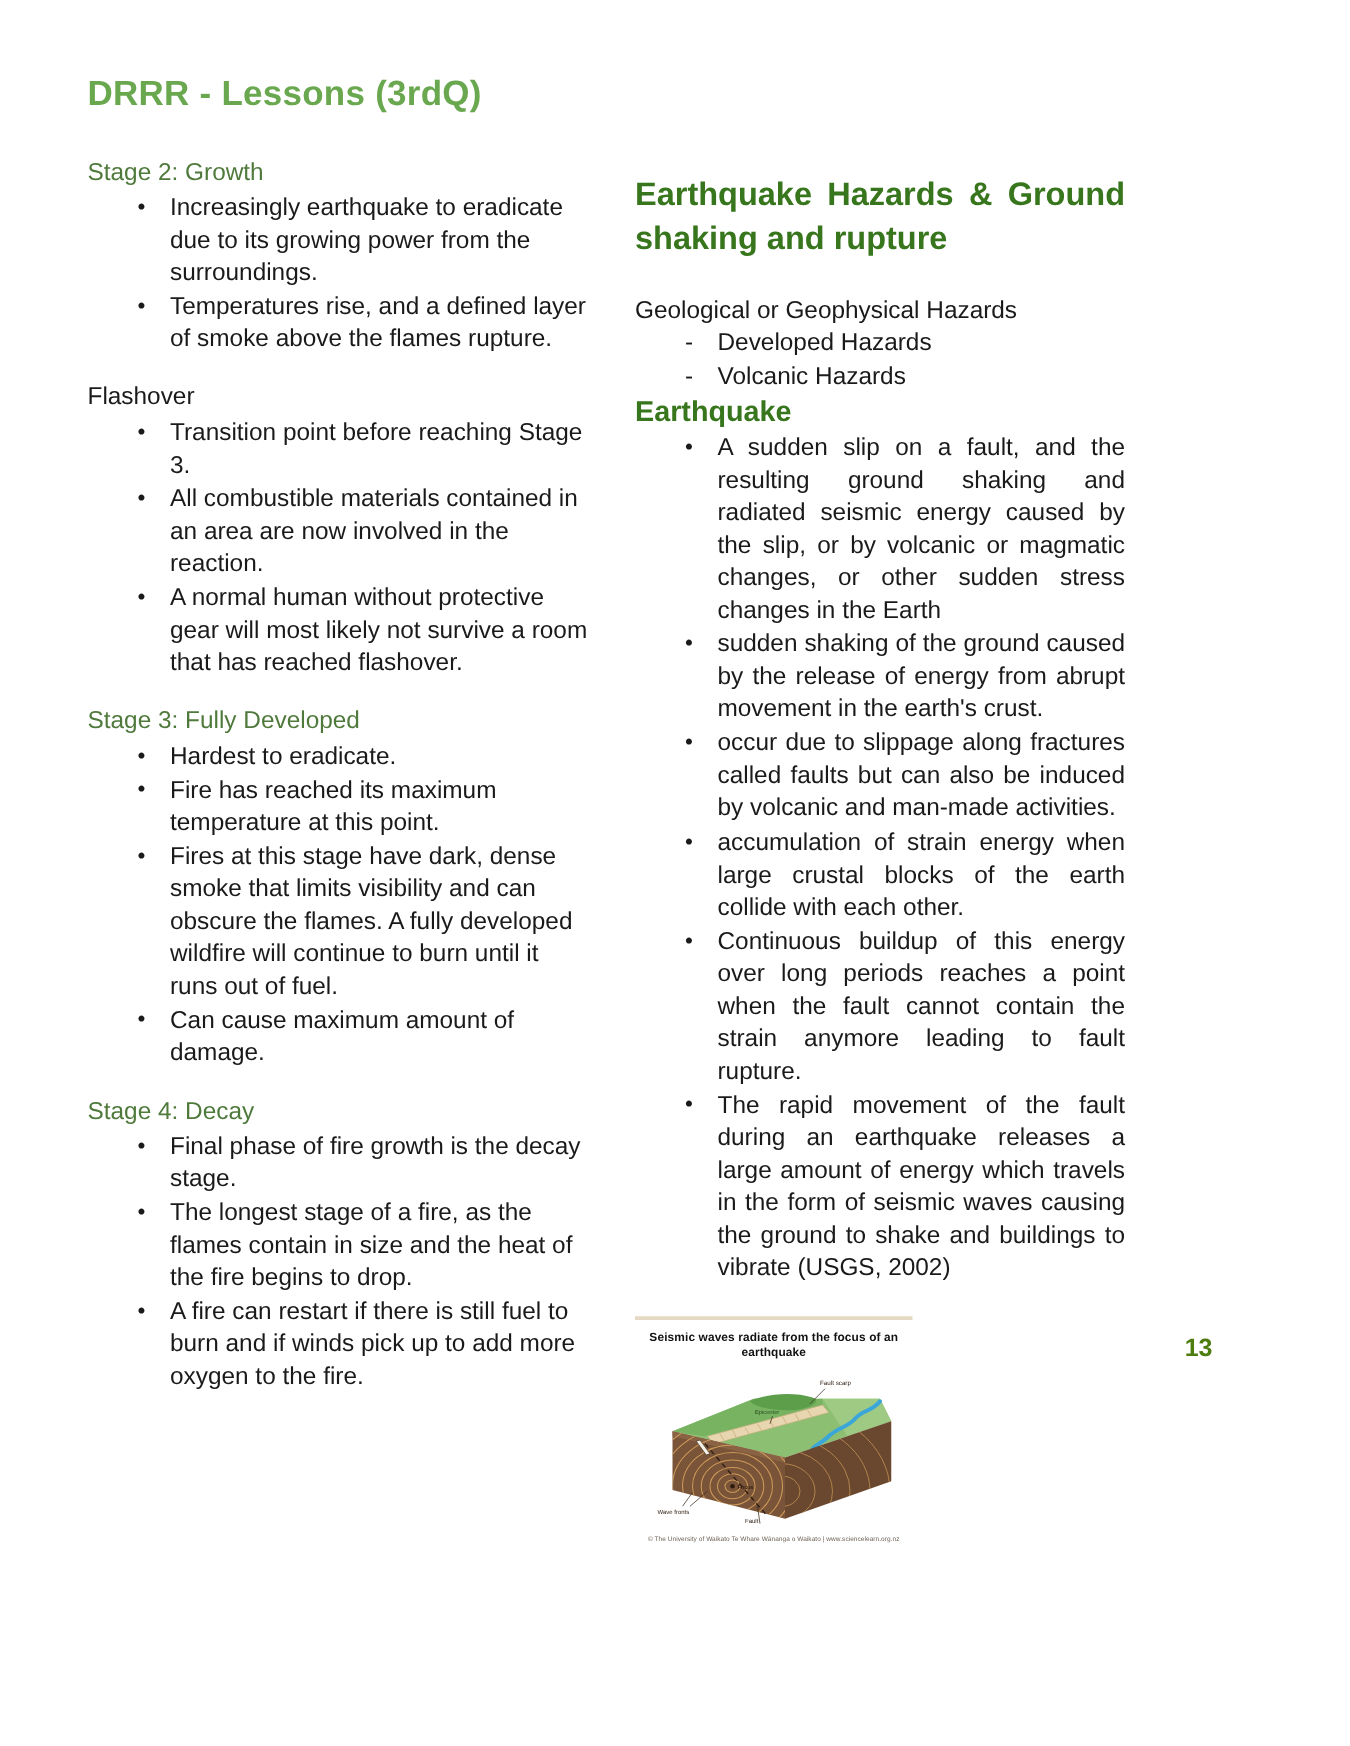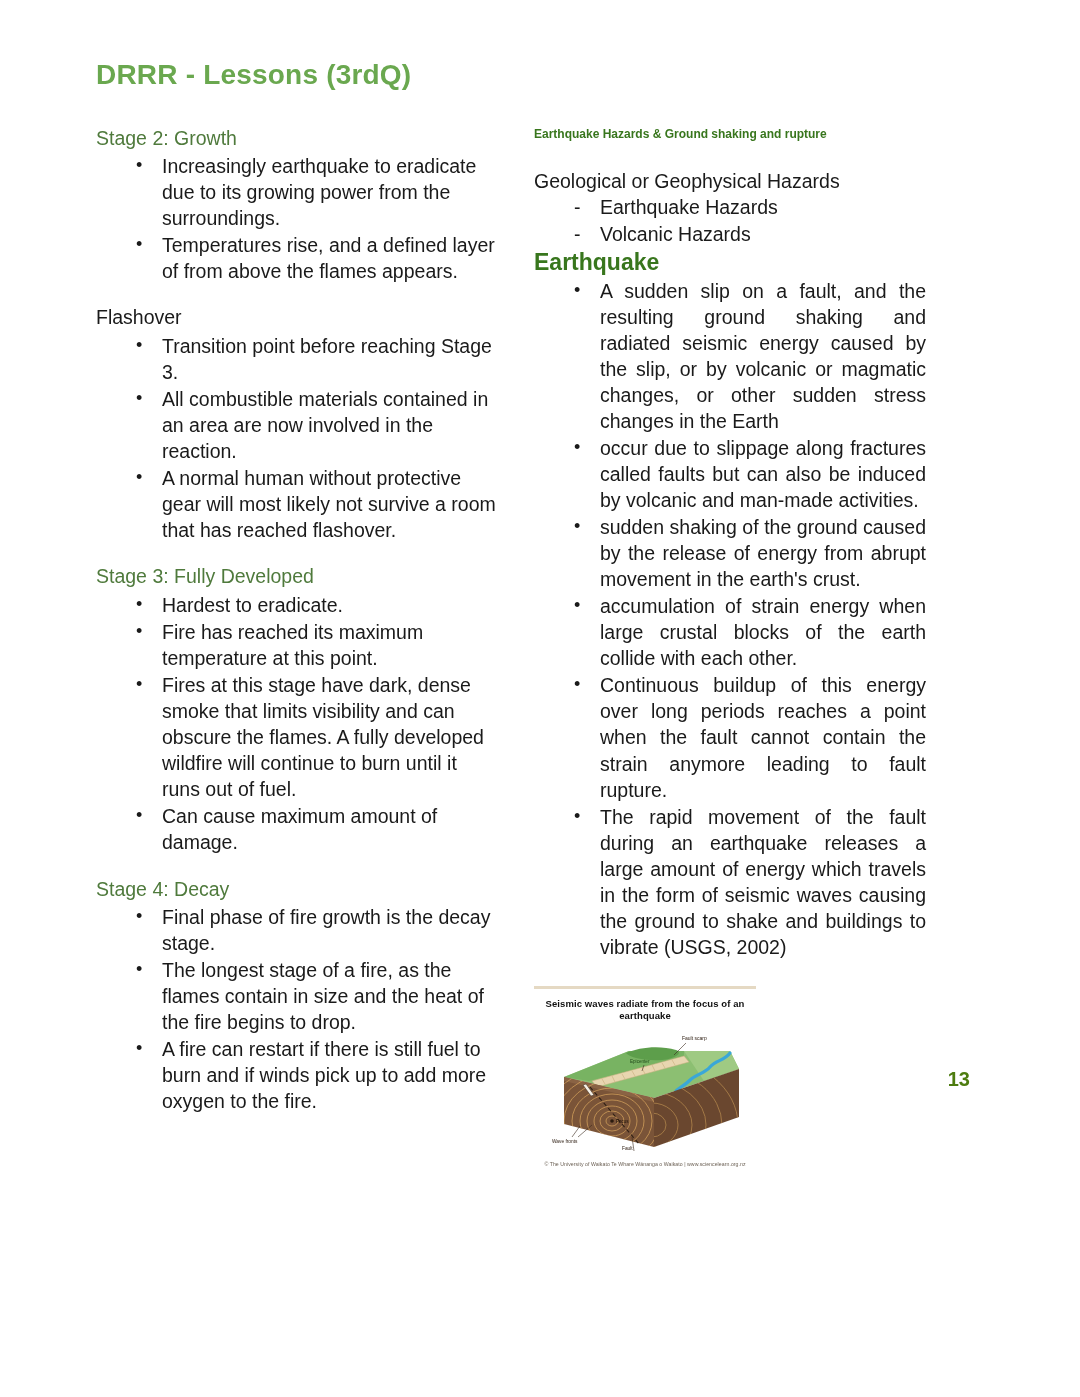--- a/index.html
+++ b/index.html
@@ -12,21 +12,21 @@
     color: #1a1a1a;
     position: relative;
     overflow: hidden;
   }
 
   .page {
     position: absolute;
     left: 0; top: 0;
     width: 1080px;
     height: 1151px;
-    padding: 58px 110px 0 96px;
+    padding: 58px 110px 0 70px;
   }
 
   .doc-title {
     font-size: 28px;
     font-weight: bold;
     color: #6aa84f;
     letter-spacing: 0.2px;
     margin: 0 0 34px 0;
     line-height: 1.2;
   }
@@ -45,22 +45,23 @@
     font-weight: normal;
     color: #4f7a3c;
     margin: 0 0 2px 0;
     line-height: 1.32;
   }
   h2.sec-head.plain { color: #1a1a1a; }
   h2.sec-head.bold-green {
     color: #38761d;
     font-weight: bold;
     text-align: justify;
-    font-size: 12px;
+    font-size: 26px;
     line-height: 1.38;
+    margin-top: 12px;
   }
   h2.sec-head.bold-green-tight {
     color: #38761d;
     font-weight: bold;
     font-size: 23px;
     margin: 0;
     line-height: 1.35;
   }
 
   p.body-line {
@@ -170,21 +171,21 @@
 
   <h1 class="doc-title">DRRR - Lessons (3rdQ)</h1>
 
   <div class="columns">
 
     <div class="col-left">
 
       <h2 class="sec-head">Stage 2: Growth</h2>
       <ul class="bullets">
         <li>Increasingly earthquake to eradicate due to its growing power from the surroundings.</li>
-        <li>Temperatures rise, and a defined layer of from above the flames appears.</li>
+        <li>Temperatures rise, and a defined layer of smoke above the flames rupture.</li>
       </ul>
 
       <div class="gap"></div>
 
       <h2 class="sec-head plain">Flashover</h2>
       <ul class="bullets">
         <li>Transition point before reaching Stage 3.</li>
         <li>All combustible materials contained in an area are now involved in the reaction.</li>
         <li>A normal human without protective gear will most likely not survive a room that has reached flashover.</li>
       </ul>
@@ -212,30 +213,30 @@
 
     <div class="col-right">
 
       <h2 class="sec-head bold-green">Earthquake Hazards &amp; Ground shaking and rupture</h2>
 
       <div class="gap-lg"></div>
 
       <p class="body-line">Geological or Geophysical Hazards</p>
 
       <ul class="dashes">
-        <li>Earthquake Hazards</li>
+        <li>Developed Hazards</li>
         <li>Volcanic Hazards</li>
       </ul>
 
       <h2 class="sec-head bold-green-tight">Earthquake</h2>
 
       <ul class="bullets justify">
         <li>A sudden slip on a fault, and the resulting ground shaking and radiated seismic energy caused by the slip, or by volcanic or magmatic changes, or other sudden stress changes in the Earth</li>
+        <li>sudden shaking of the ground caused by the release of energy from abrupt movement in the earth's crust.</li>
         <li>occur due to slippage along fractures called faults but can also be induced by volcanic and man-made activities.</li>
-        <li>sudden shaking of the ground caused by the release of energy from abrupt movement in the earth's crust.</li>
         <li>accumulation of strain energy when large crustal blocks of the earth collide with each other.</li>
         <li>Continuous buildup of this energy over long periods reaches a point when the fault cannot contain the strain anymore leading to fault rupture.</li>
         <li>The rapid movement of the fault during an earthquake releases a large amount of energy which travels in the form of seismic waves causing the ground to shake and buildings to vibrate (USGS, 2002)</li>
       </ul>
 
       <div class="figure-wrap">
         <div class="fig-rule"></div>
         <div class="fig-title">Seismic waves radiate from the focus of an earthquake</div>
 
         <div class="fig-canvas">

